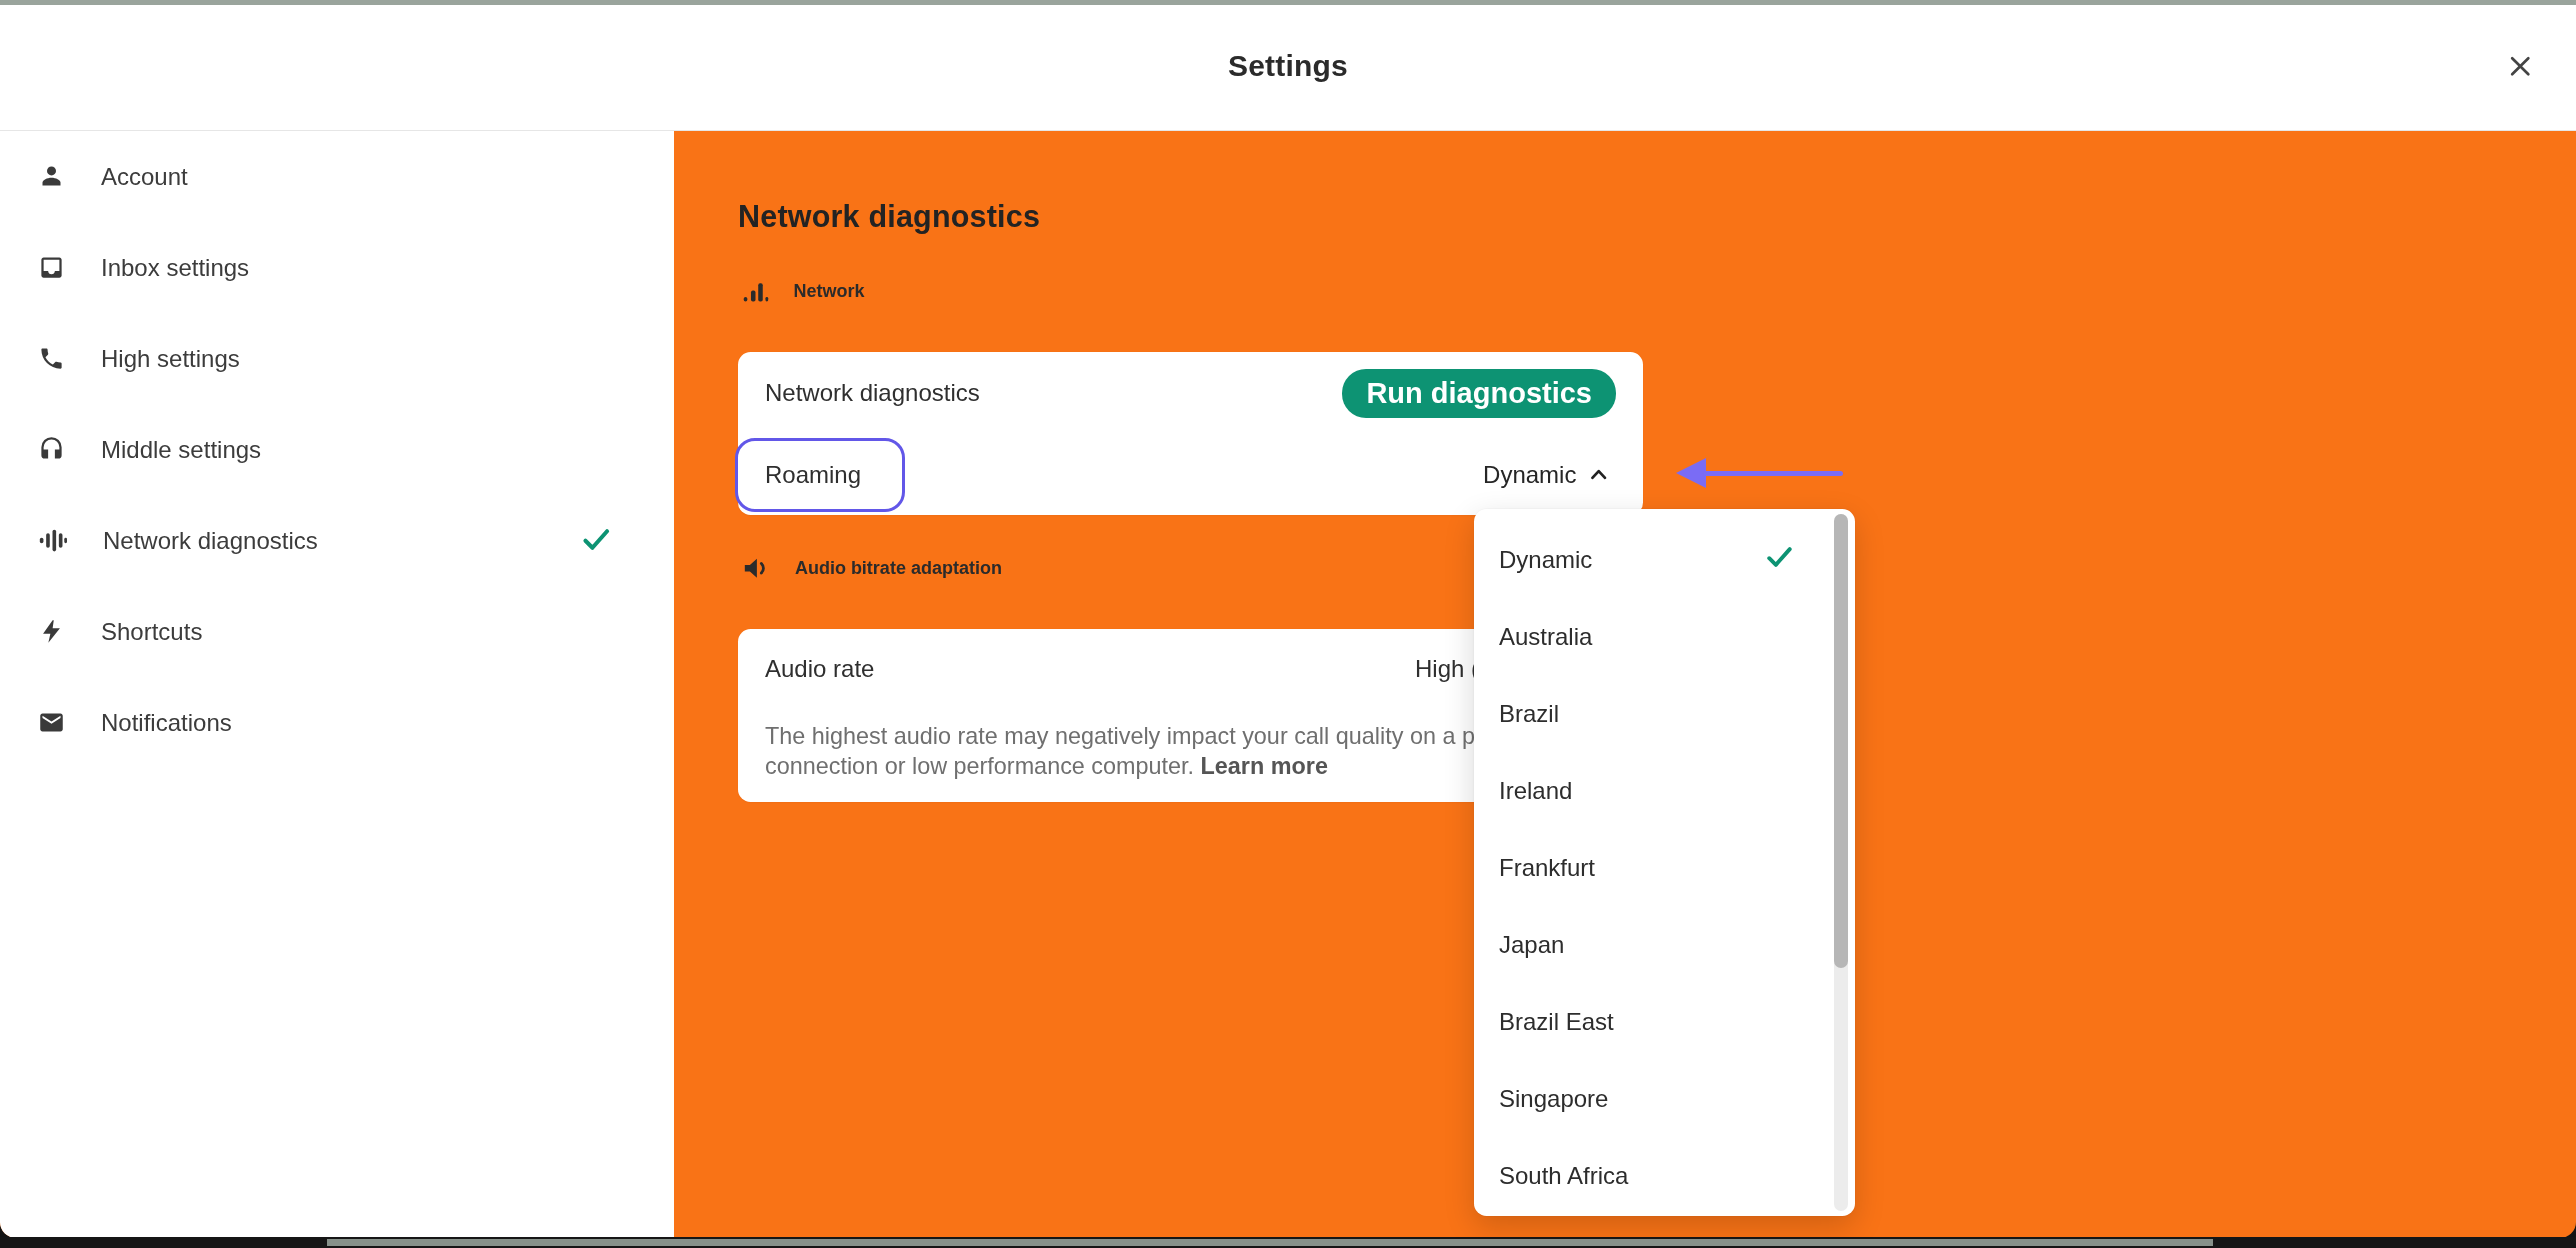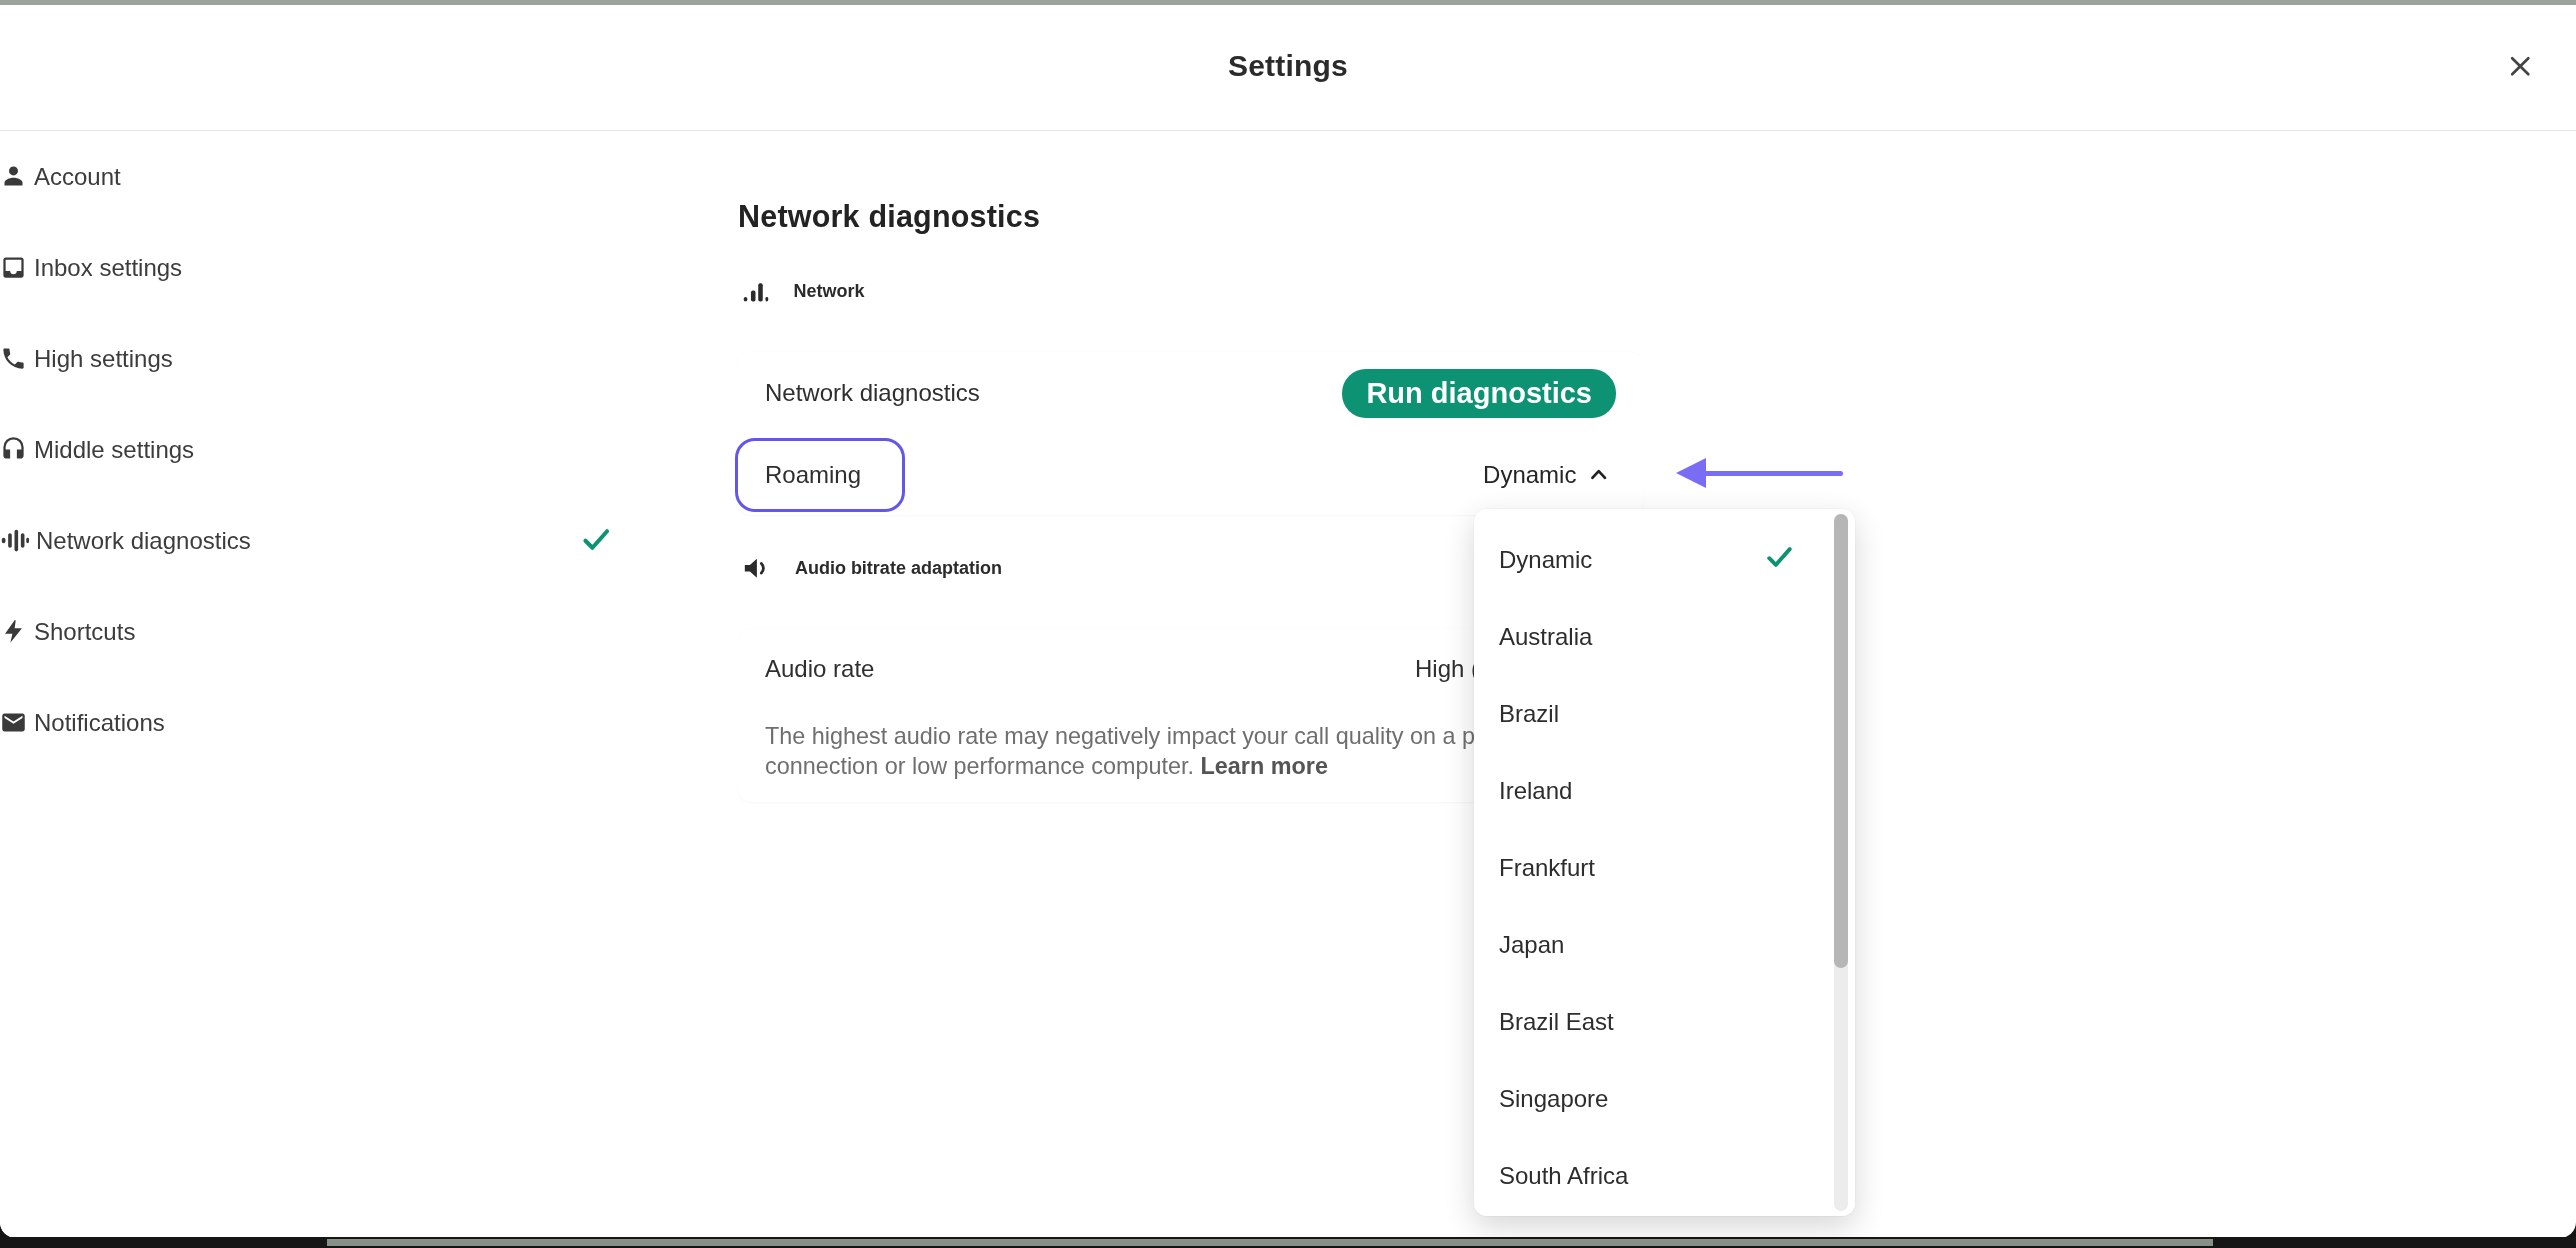--- a/index.html
+++ b/index.html
@@ -14,38 +14,38 @@
     background:#141414;
     overflow:hidden;
     position:relative;
   }
   .top-strip{position:absolute;top:0;left:0;width:2576px;height:4.5px;background:#9aa49c;z-index:40;}
   .bottom-bar{position:absolute;bottom:0;left:0;width:2576px;height:10.8px;background:#161616;}
   .bottom-bar .gray-seg{position:absolute;left:327px;top:1.8px;width:1886px;height:7.2px;background:#87918a;}
 
   .window{
     position:absolute;top:0;left:0;width:2576px;height:1238px;
-    background:#ffffff;border-radius:0 0 16px 16px;overflow:hidden;
+    background:#f97316;border-radius:0 0 16px 16px;overflow:hidden;
   }
   
   .header{position:relative;height:131px;background:#ffffff;border-bottom:0.9px solid #e6e6e6;}
   .header .title{
     position:absolute;left:0;right:0;top:0;height:131px;
     display:flex;align-items:center;justify-content:center;
     font-size:30px;font-weight:800;color:#2b2b2b;letter-spacing:0.2px;
   }
   .close-btn{position:absolute;top:50px;right:40px;width:32px;height:32px;cursor:pointer;display:flex;align-items:center;justify-content:center;}
 
   
   .body-row{display:flex;height:1107px;}
   .sidebar{width:674px;background:#ffffff;flex:none;}
   .main{flex:1;position:relative;}
 
   
-  .side-item{height:91px;display:flex;align-items:center;gap:7px;position:relative;cursor:pointer;}
+  .side-item{height:91px;display:flex;align-items:center;padding-left:38px;gap:36px;position:relative;cursor:pointer;}
   .side-item .label{font-size:24px;color:#3c3c3c;}
   .side-item svg{flex:none;}
   .side-check{position:absolute;right:63px;top:50%;transform:translateY(-50%);}
 
   
   .abs{position:absolute;}
   .h1{left:64px;top:68px;font-size:30.5px;font-weight:800;color:#232323;letter-spacing:0.2px;}
   .sec{display:flex;align-items:center;gap:23.4px;}
   .sec .sec-title{font-size:18px;font-weight:800;color:#2b2b2b;}
   .sec1{left:67px;top:146px;}

